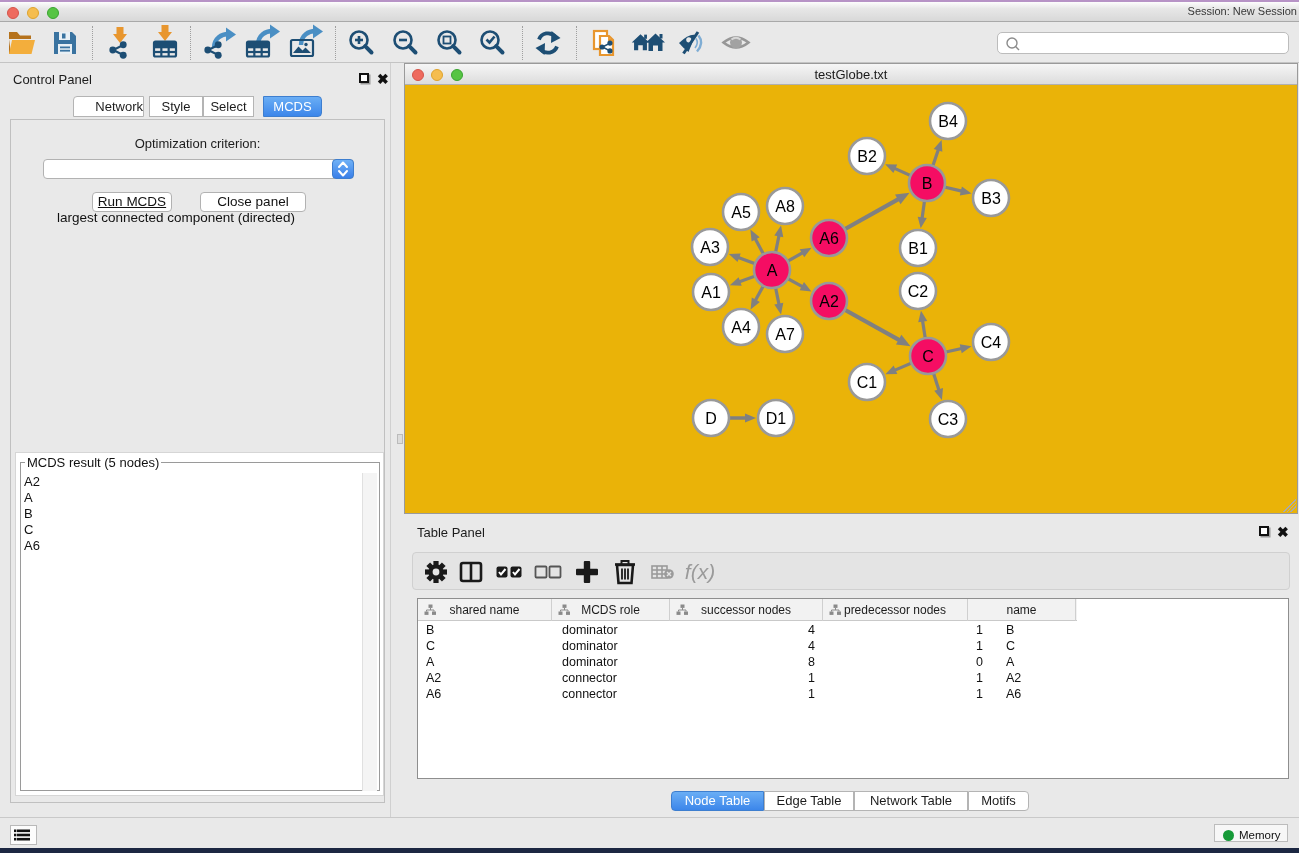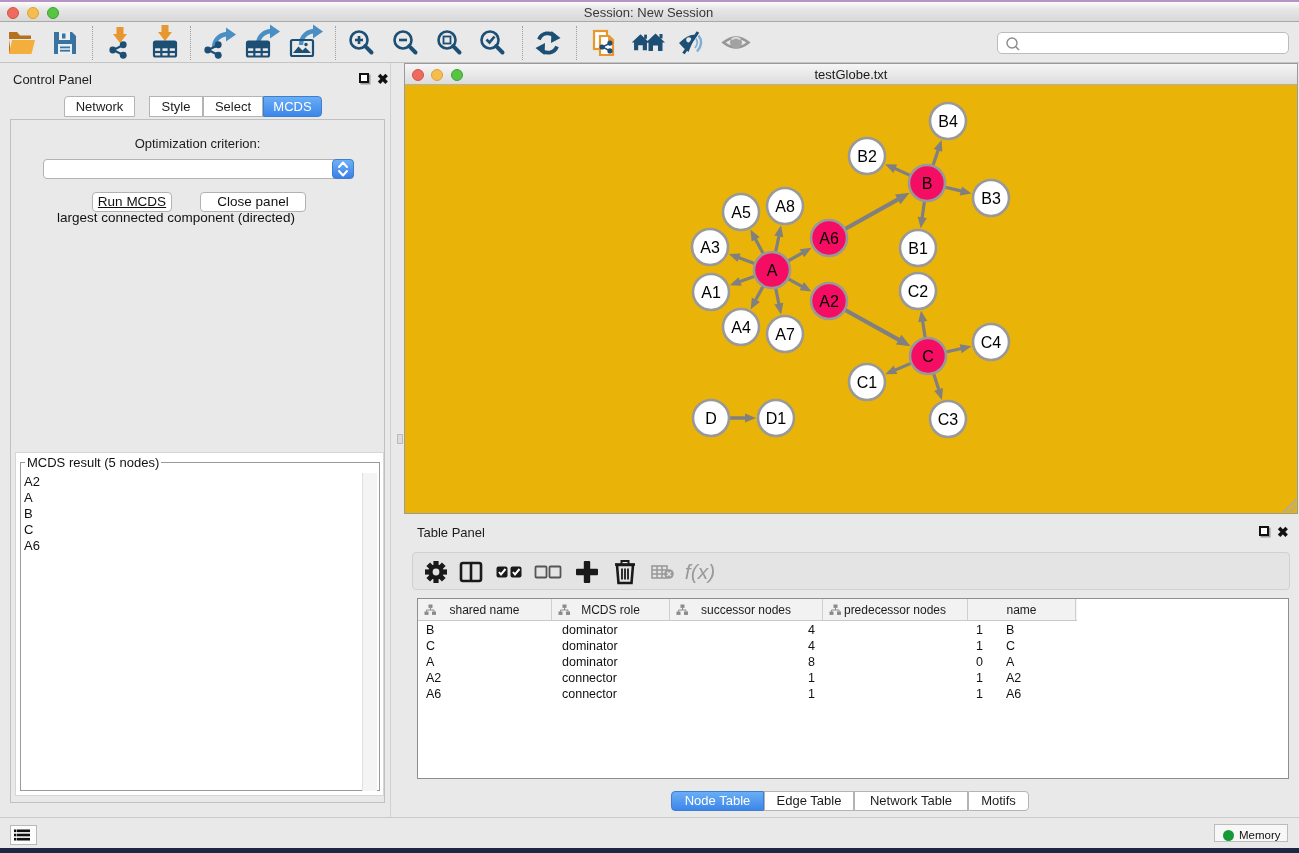--- a/index.html
+++ b/index.html
@@ -4,22 +4,22 @@
 <style>
 * { margin:0; padding:0; box-sizing:border-box; }
 html,body { width:1299px; height:853px; overflow:hidden; }
 body { font-family:"Liberation Sans", sans-serif; background:#e9e9e9; position:relative; }
 .abs { position:absolute; }
 
 
 #topstrip { left:0; top:0; width:1299px; height:2px; background:#b793c6; }
 #titlebar { left:0; top:2px; width:1299px; height:20px;
   background:linear-gradient(#fdfdfd,#e7e7e7 35%,#d8d8d8); border-bottom:1px solid #a9a9a9; }
-#titlebar .title { position:absolute; left:0; right:2px; top:3px; text-align:center;
-  font-size:13px; color:#383838; }
+#titlebar .title { position:absolute; left:0; right:2px; top:3px; text-align:right;
+  font-size:11px; color:#383838; }
 .tl { position:absolute; top:5px; width:12px; height:12px; border-radius:50%; }
 .tl.r { background:#ee6a5e; border:1px solid #d5544a; }
 .tl.y { background:#f5bd4f; border:1px solid #dfa32c; }
 .tl.g { background:#57c444; border:1px solid #3aa430; }
 
 
 #toolbar { left:0; top:22px; width:1299px; height:41px; background:#e9e9e9;
   border-bottom:1px solid #c4c4c4; }
 .tbsep { position:absolute; top:4px; height:34px; width:0;
   border-left:1px dotted #9f9f9f; }
@@ -248,23 +248,23 @@
       <circle cx="9" cy="9" r="5" fill="none" stroke="#8b8b8b" stroke-width="1.4"></circle>
       <line x1="12.6" y1="12.6" x2="16" y2="16" stroke="#8b8b8b" stroke-width="1.4"></line>
     </svg>
   </div>
 </div>
 
 <div class="abs" id="cpanel">
   <div class="hdr">Control Panel</div>
   <div class="sqico" style="left:359px; top:10px;"></div>
   <div class="xico" style="left:377px; top:11px;">✖</div>
-  <div class="tab" style="top:33px; left:64px; width:71px; border-radius:4px 0 0 0;">Network</div>
+  <div class="tab" style="top:33px; left:73px; width:71px; border-radius:4px 0 0 0;text-align:right;">Network</div>
   <div class="tab" style="top:33px; left:149px; width:54px;">Style</div>
-  <div class="tab" style="top:33px; left:203px; width:60px;">Select</div>
+  <div class="tab" style="top:33px; left:203px; width:51px;">Select</div>
   <div class="tab sel" style="top:33px; left:263px; width:59px; border-radius:0 4px 4px 0;">MCDS</div>
   <div id="cpbody">
     <div id="optlabel">Optimization criterion:</div>
     <div id="dropdown">
       <div class="txt">largest connected component (directed)</div>
       <div class="step">
         <svg width="20" height="18" viewBox="0 0 20 18" style="position:absolute;left:0;top:0;">
           <path d="M6 7 L10 2.5 L14 7" fill="none" stroke="#fff" stroke-width="2" stroke-linecap="round" stroke-linejoin="round"></path>
           <path d="M6 11 L10 15.5 L14 11" fill="none" stroke="#fff" stroke-width="2" stroke-linecap="round" stroke-linejoin="round"></path>
         </svg>

